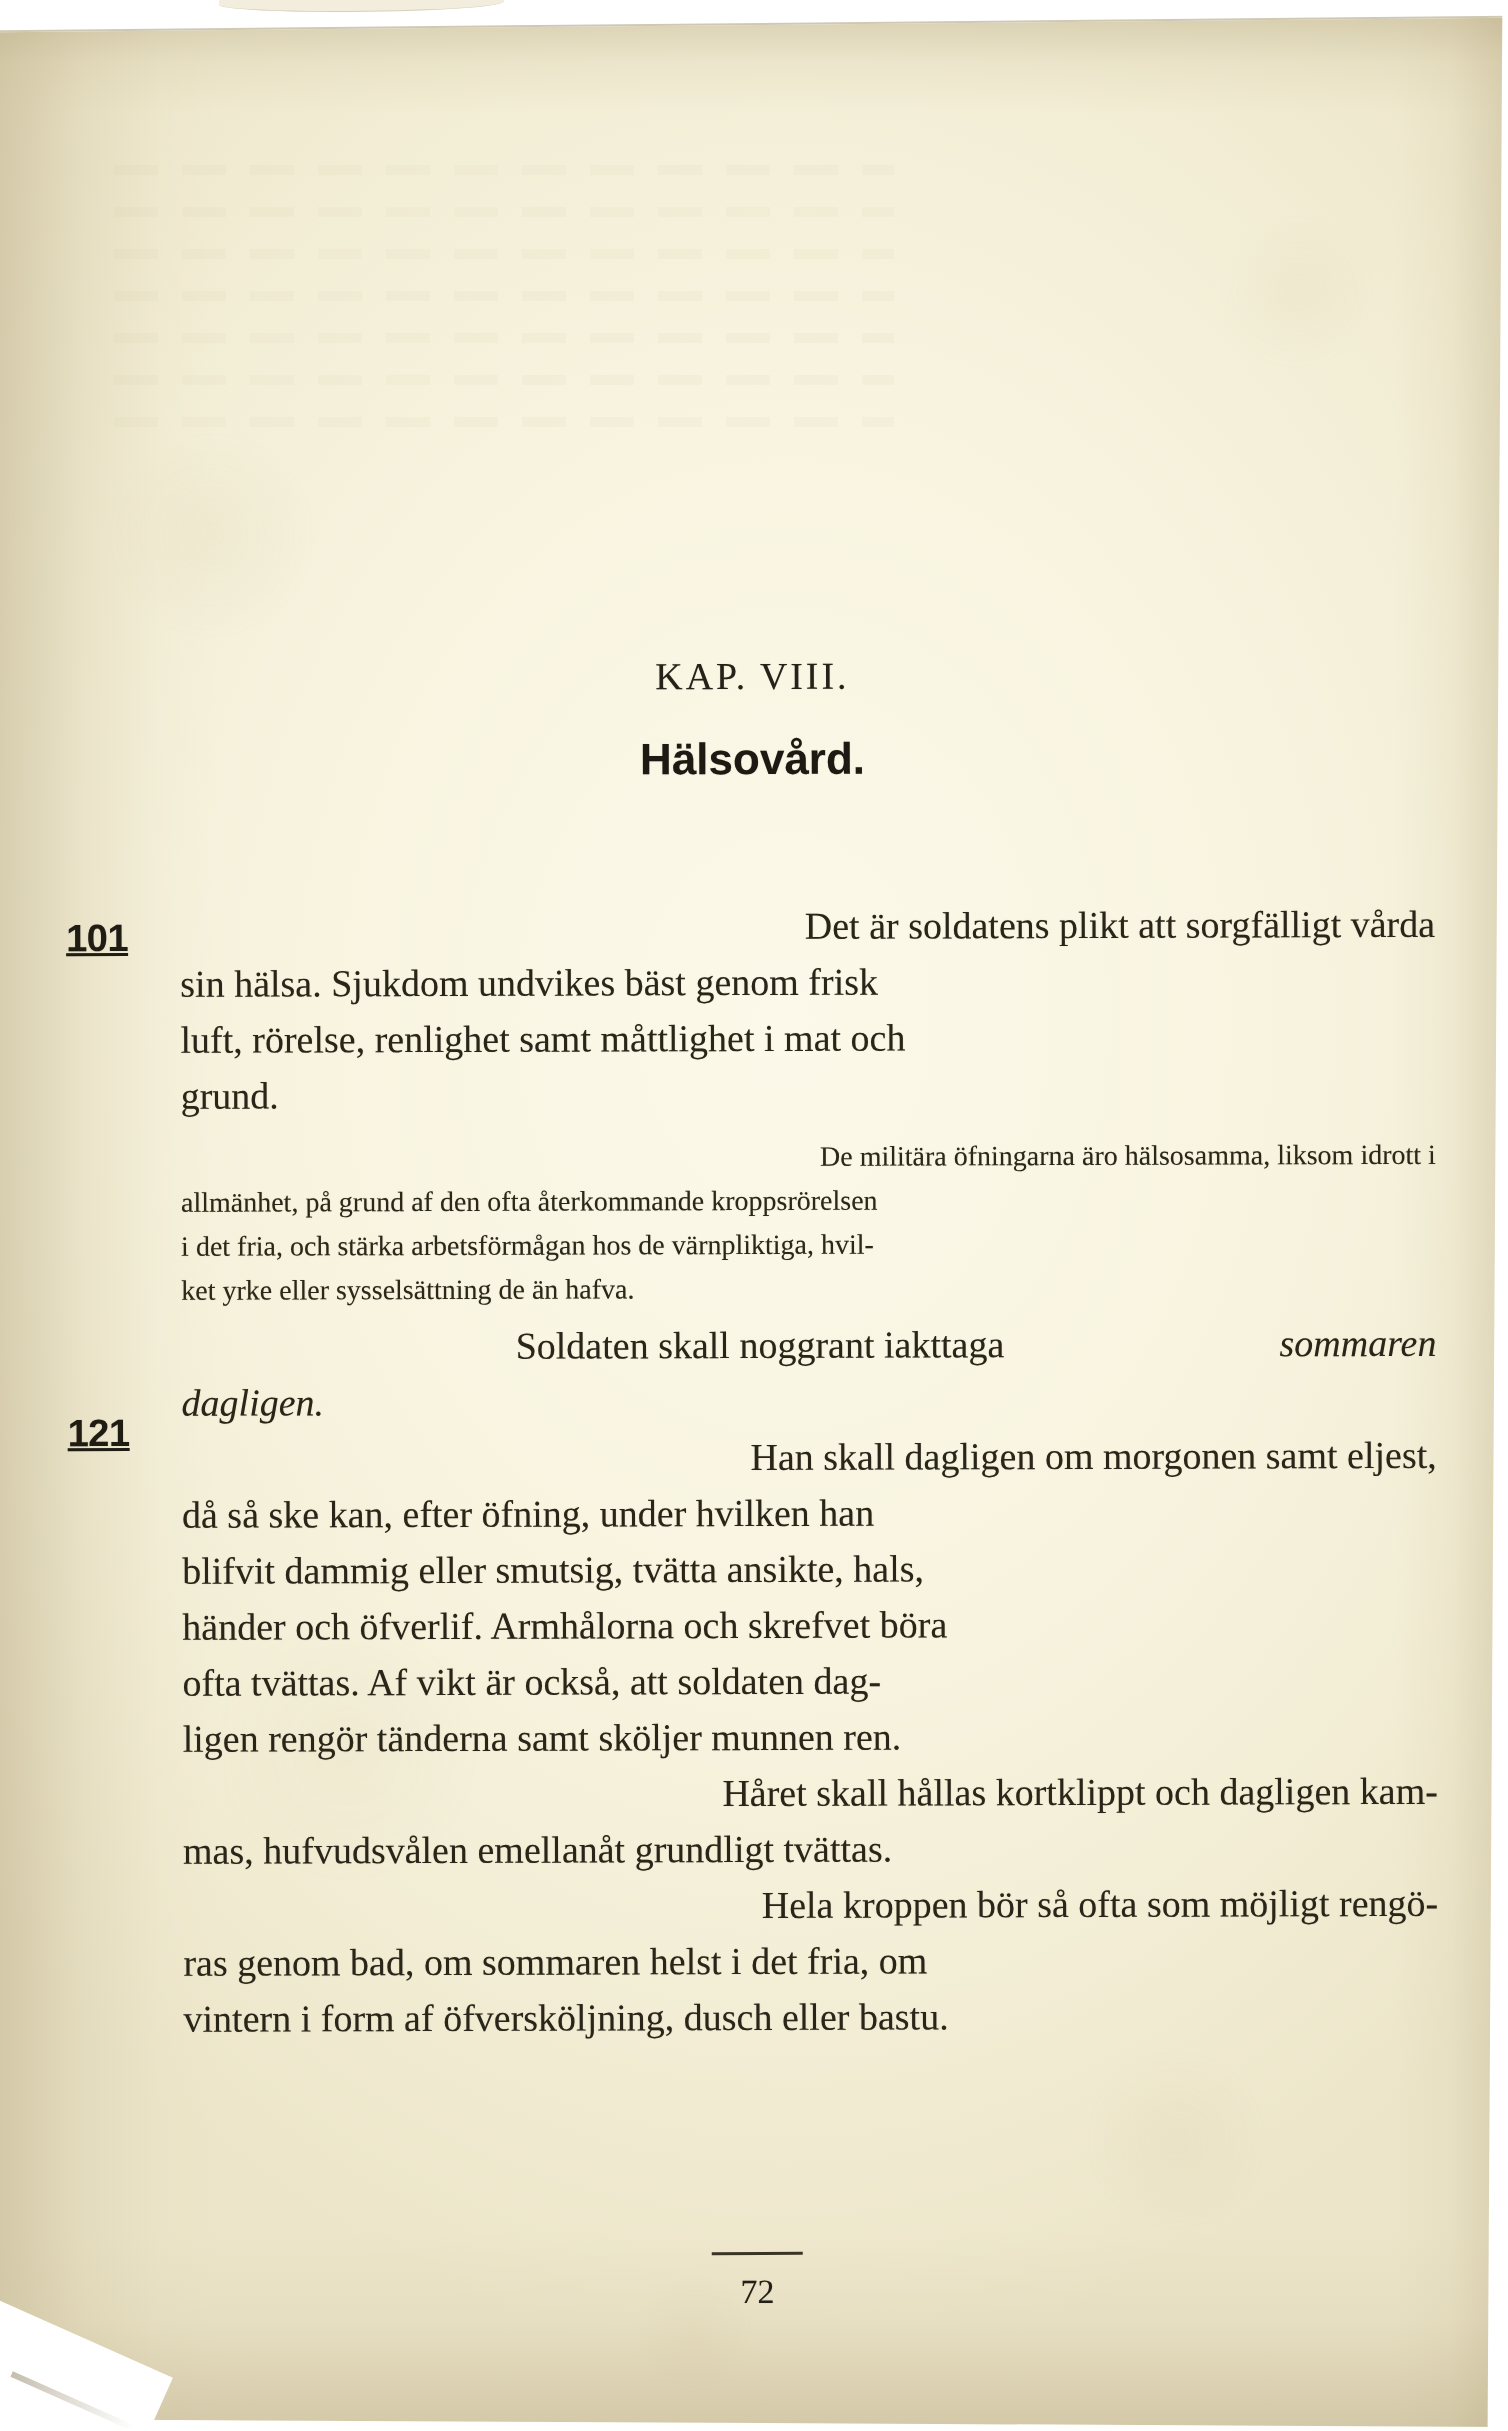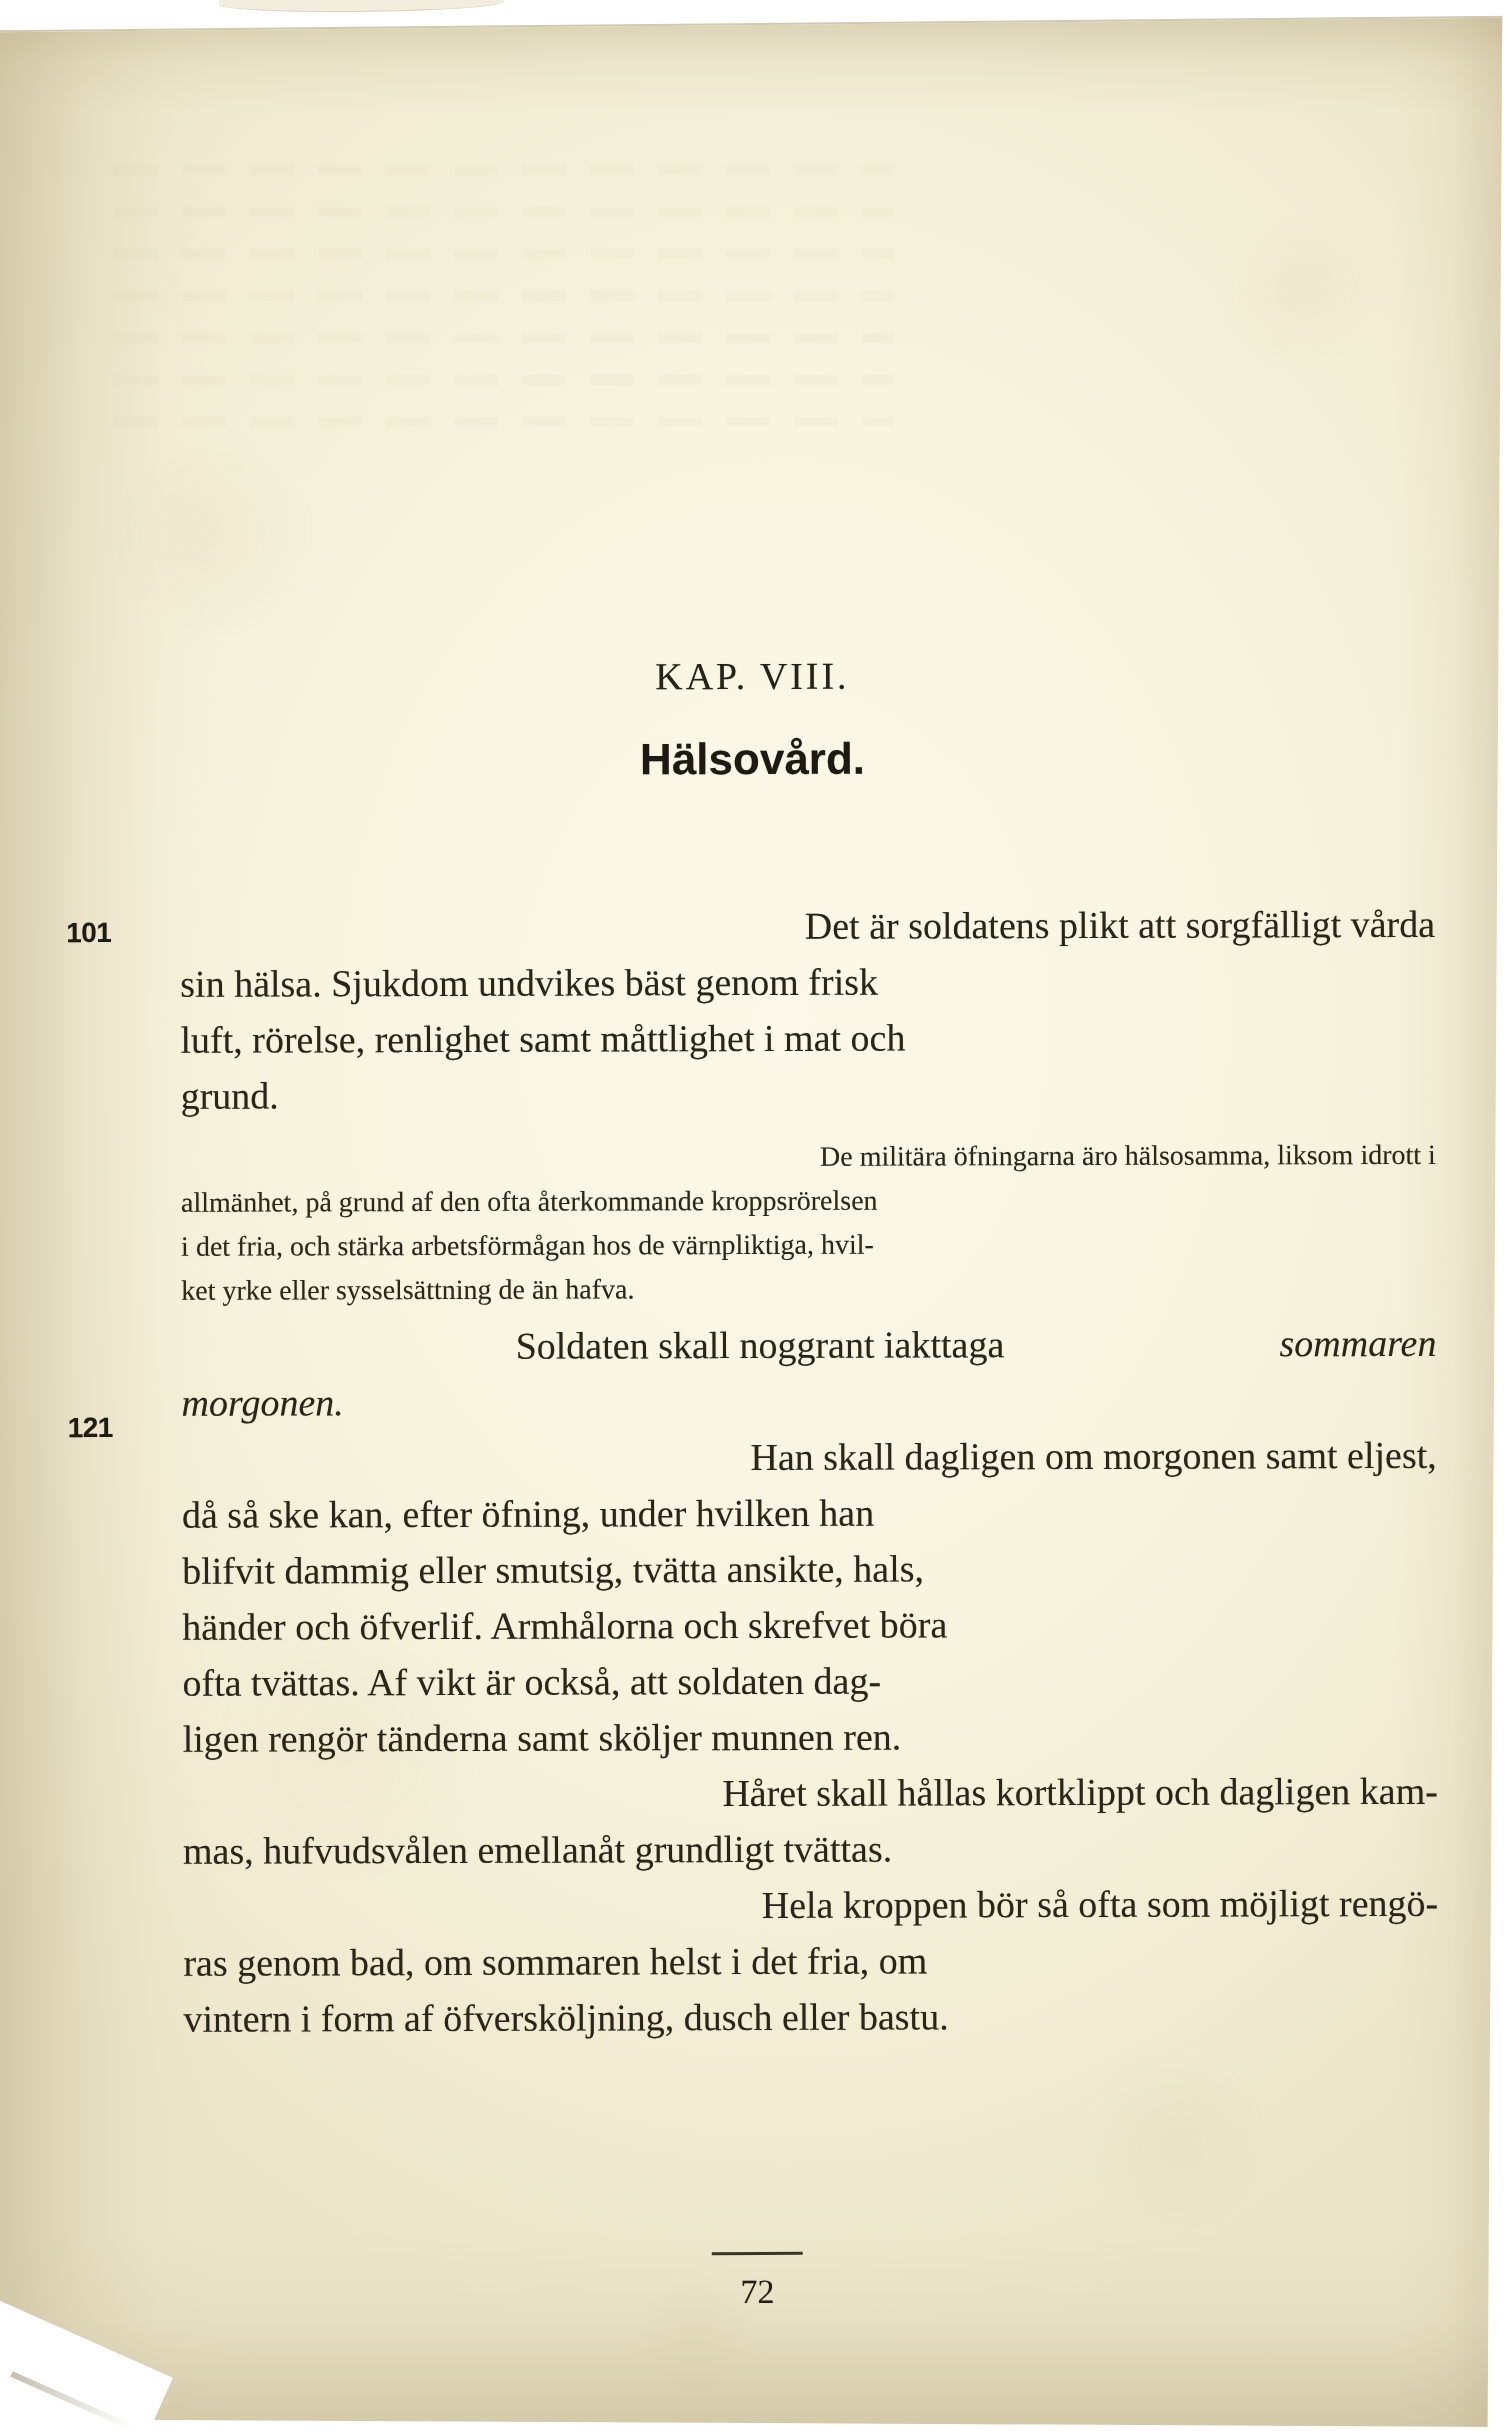--- a/index.html
+++ b/index.html
@@ -193,23 +193,24 @@
   p.petit .ln { display: block; white-space: nowrap; }
   p.petit .ln.stretch { display: flex; justify-content: space-between; }
   p.petit .indent-s { display: inline-block; width: 44px; }
 
   .marginal {
     position: absolute;
     width: 114px;
     text-align: left;
     font-family: "Liberation Sans", "DejaVu Sans", sans-serif;
     font-weight: bold;
-    font-size: 28px;
+    font-size: 38px;
     letter-spacing: -0.5px;
     color: #1f1c14;
+    text-decoration: underline;
   }
   #mark-101 { left: 67px; top: 915px; }
   #mark-102 { left: 67px; top: 1410px; }
 
   .footer-rule {
     position: absolute;
     left: 50%;
     transform: translateX(-50%);
     top: 2252px;
     width: 91px;
@@ -280,21 +281,21 @@
           </span>
         <span class="ln"><span>ket  yrke  eller  sysselsättning  de  än  hafva.</span></span>
       </p>
 
       <p class="para">
         <span class="ln stretch">
             <span class="indent"></span>
             <span>Soldaten   skall   noggrant   iakttaga </span>
             <span style="font-style:italic">sommaren</span>
           </span>
-        <span class="ln"><span style="font-style:italic">morgonen.</span></span>
+        <span class="ln"><span style="font-style:italic">dagligen.</span></span>
       </p>
 
       <p class="para">
         <span class="ln stretch">
             <span class="indent"></span>
             <span>Han  skall  dagligen  om  morgonen  samt  eljest,</span>
           </span>
         <span class="ln stretch">
             <span>då  så  ske  kan,  efter  öfning,  under  hvilken  han</span>
           </span>

